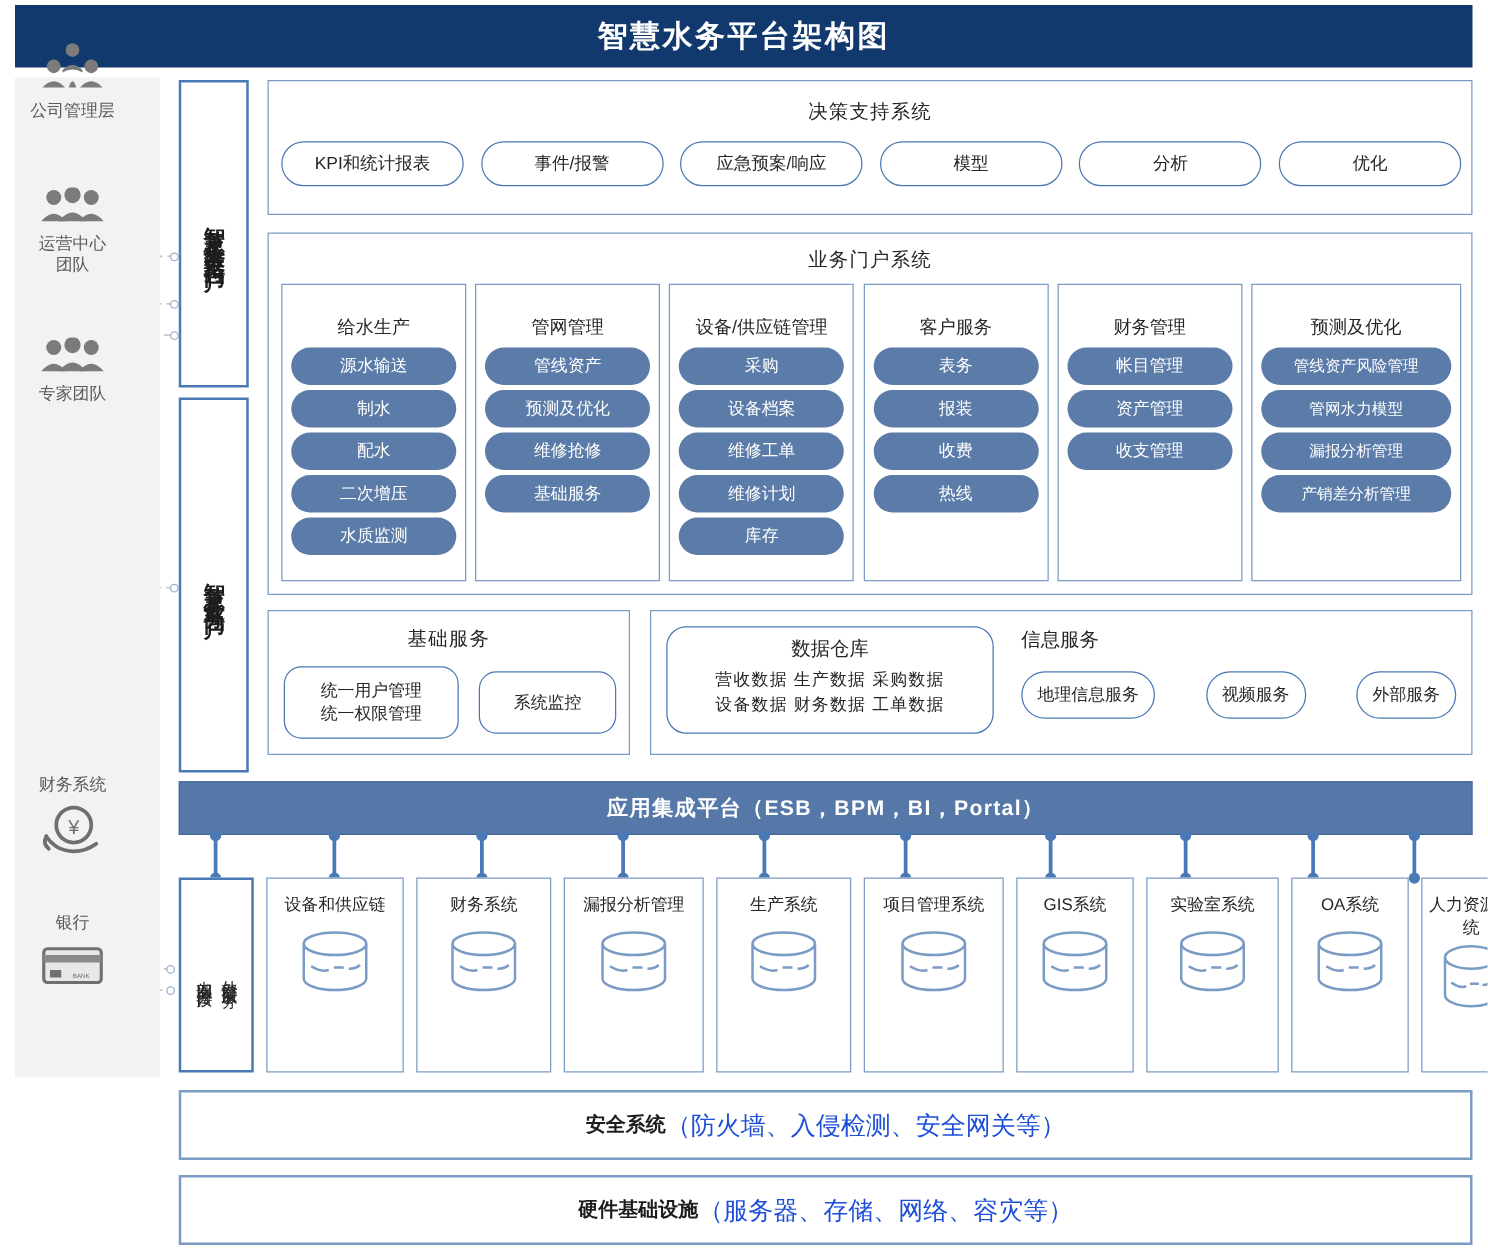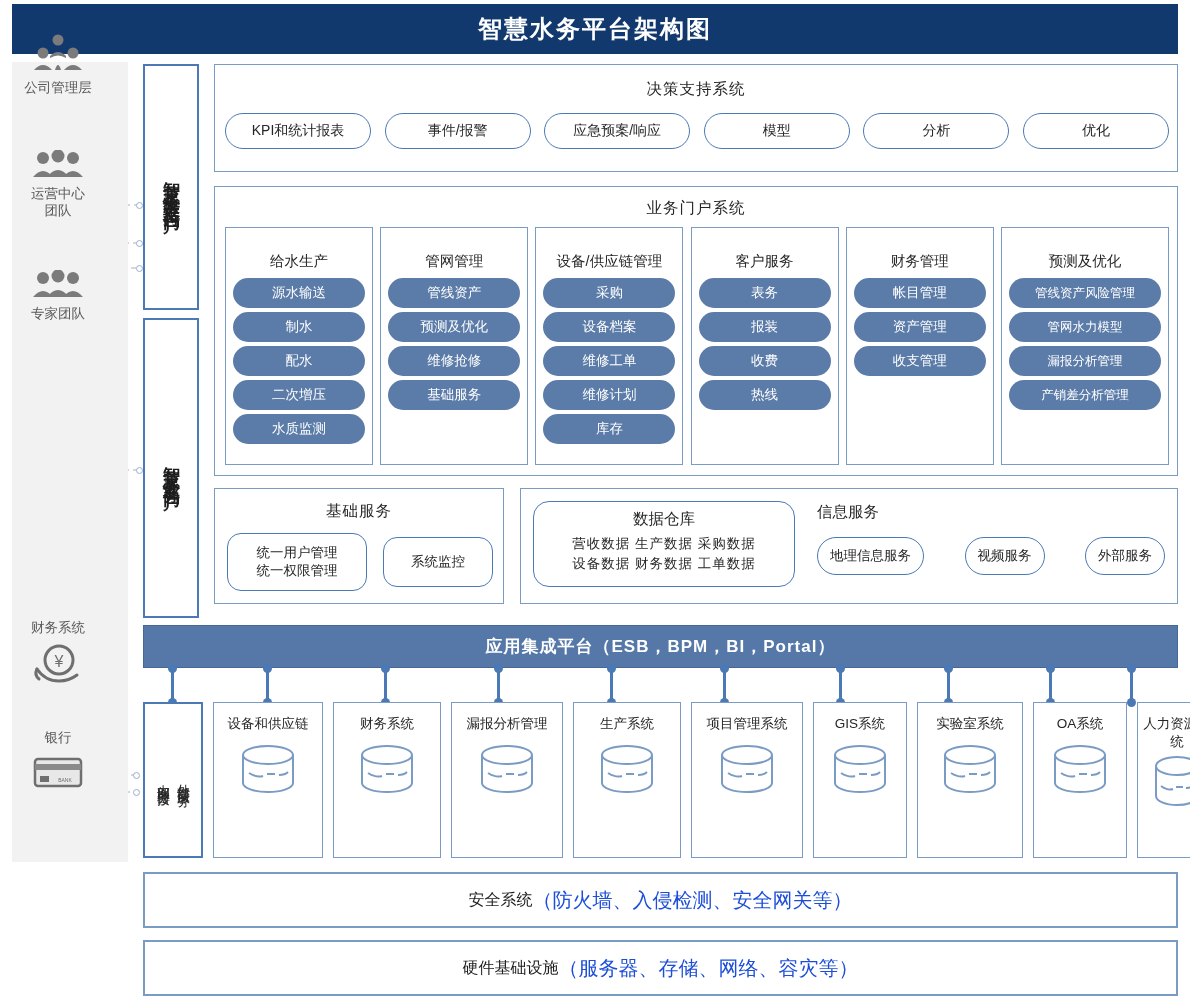--- a/index.html
+++ b/index.html
@@ -177,21 +177,21 @@
   }
 
   
   .botbar {
     position: absolute; left: 143px; width: 1035px; height: 56px;
     border: 2px solid #7a9bc4; background: #fff;
     display: flex; align-items: center; justify-content: center;
   }
   #security-bar { top: 872px; }
   #hardware-bar { top: 940px; }
-  .botbar .b { font-size: 16px; font-weight: normal; color: #1d1d1d; }
+  .botbar .b { font-size: 16px; font-weight: bold; color: #1d1d1d; }
   .botbar .n { font-size: 20px; color: #1d4ed8; }
   .dot-sm {
     position: absolute; width: 7px; height: 7px; border-radius: 50%;
     background: #fff; border: 1.5px solid #9ab0cc;
   }
   svg.lines { position: absolute; left: 0; top: 0; width: 1190px; height: 1000px; pointer-events: none; }
 </style>
 </head>
 <body>
 

